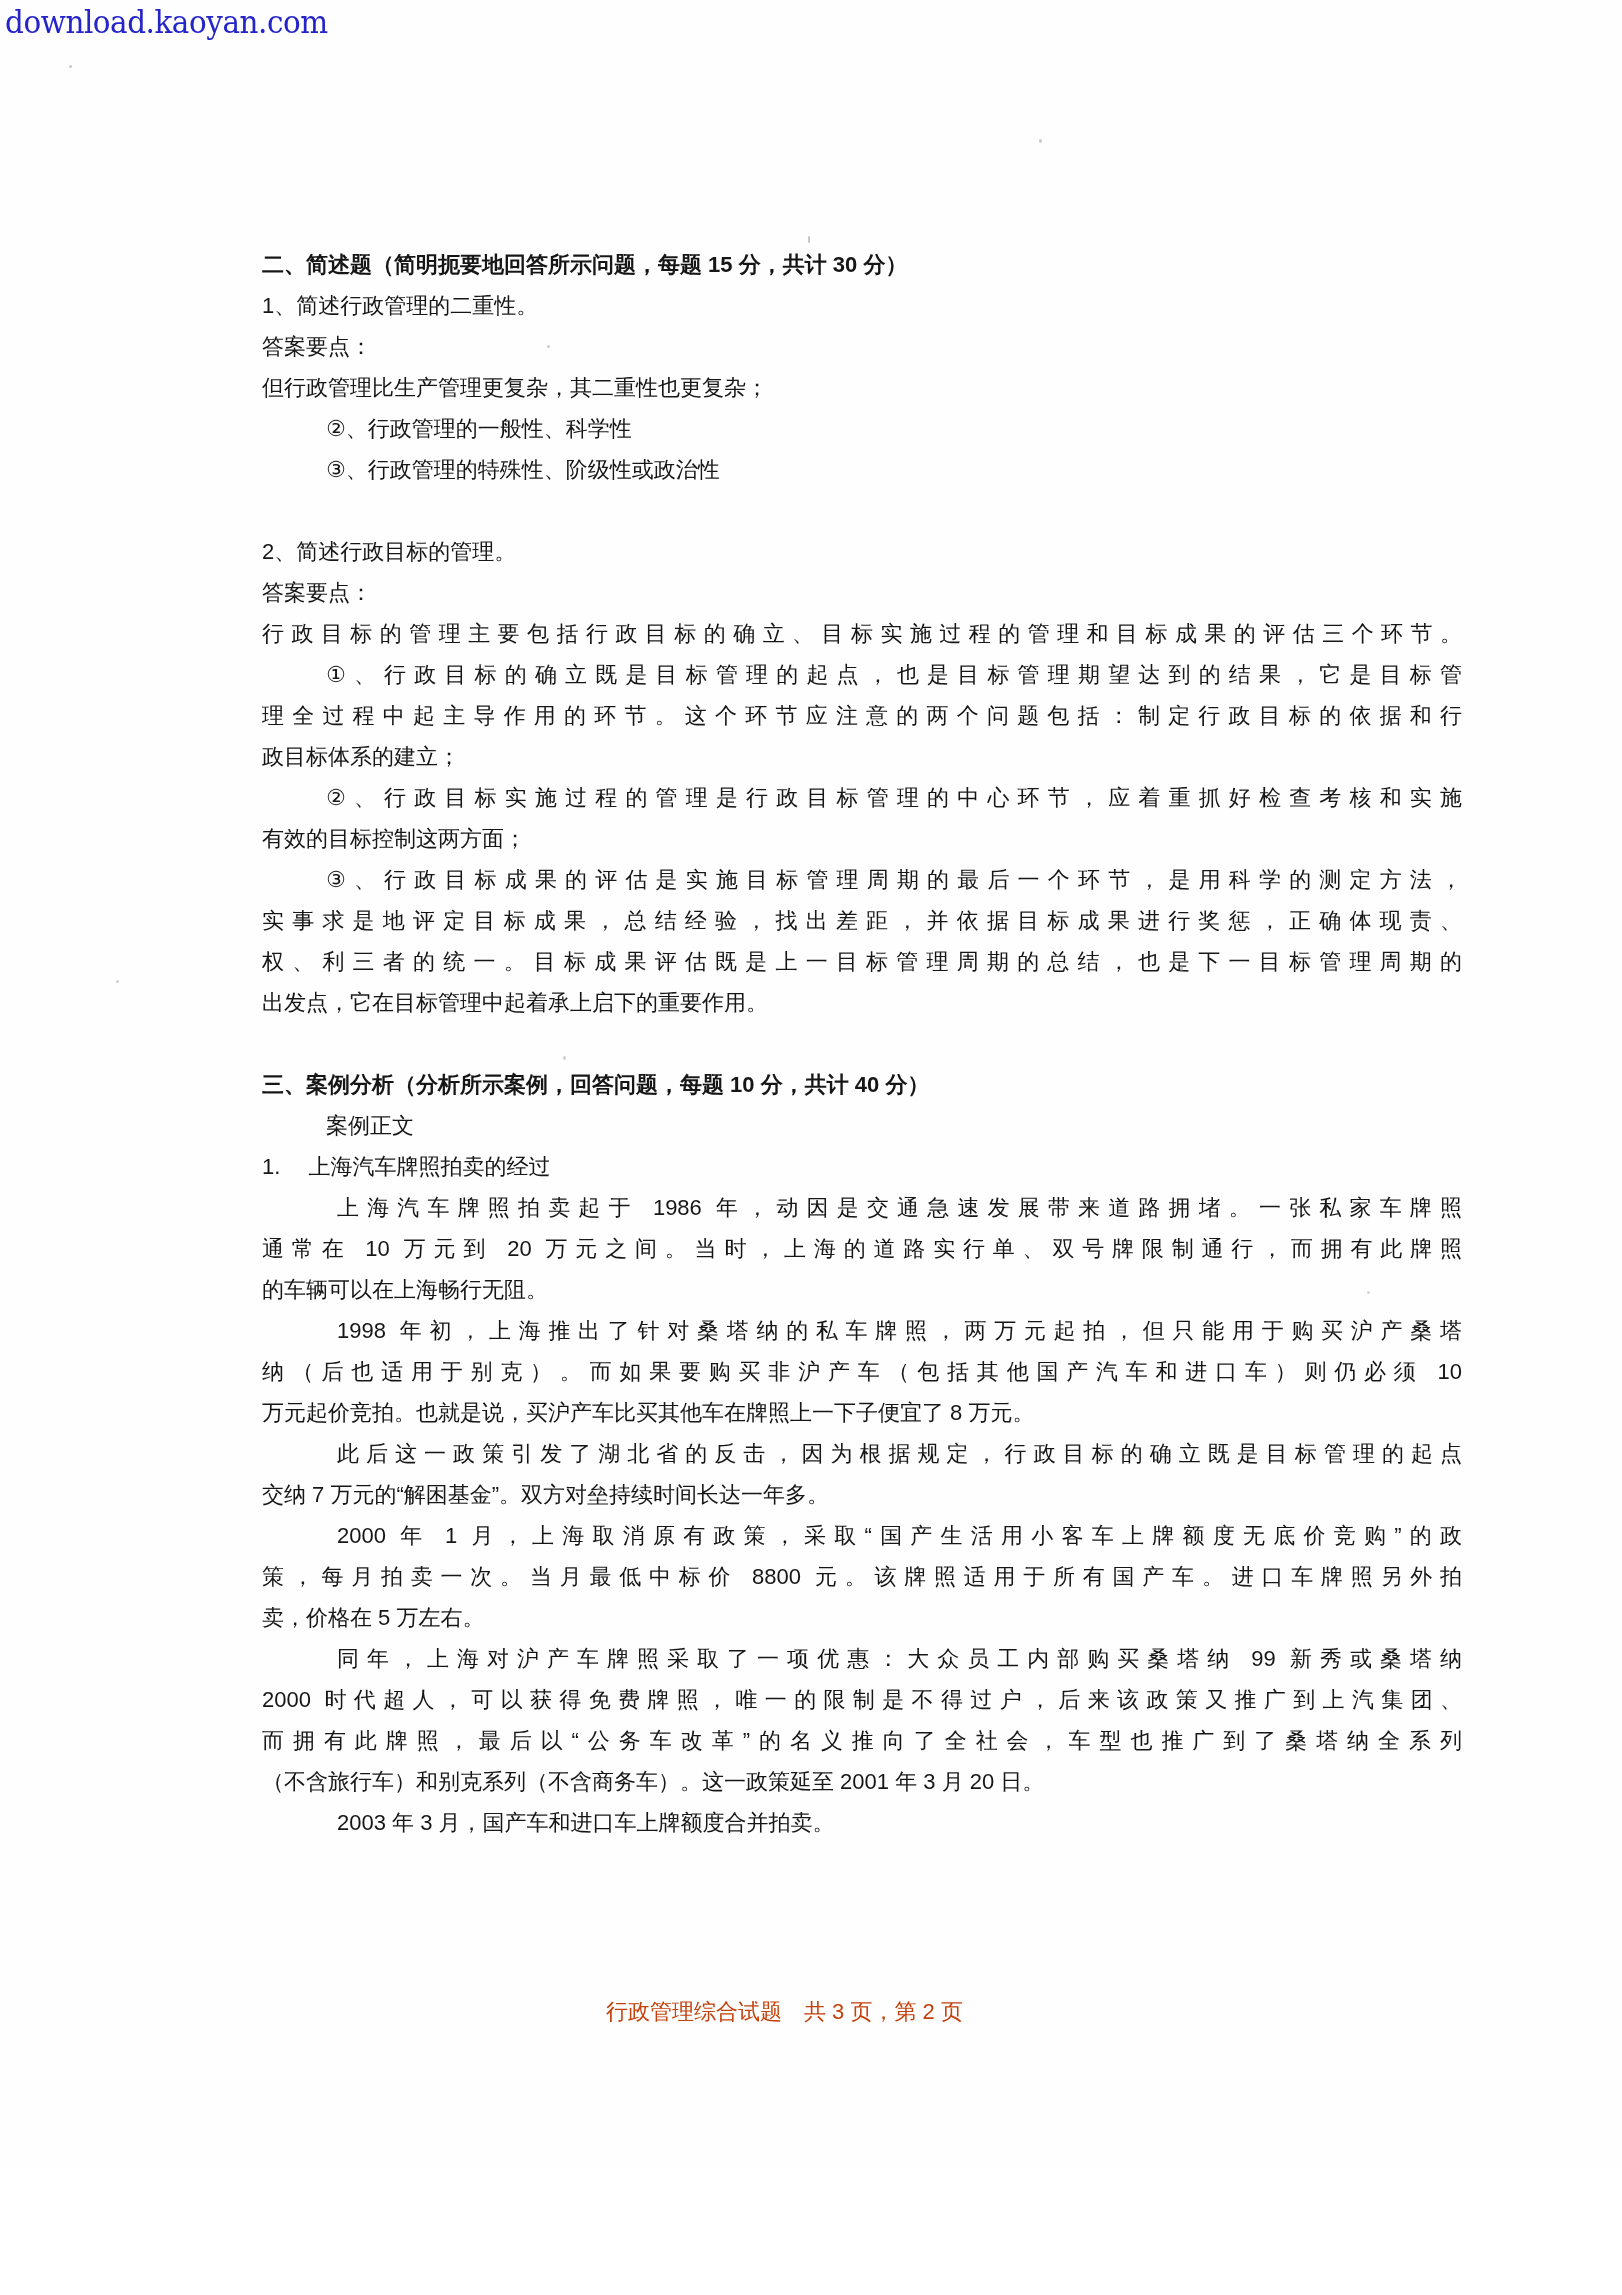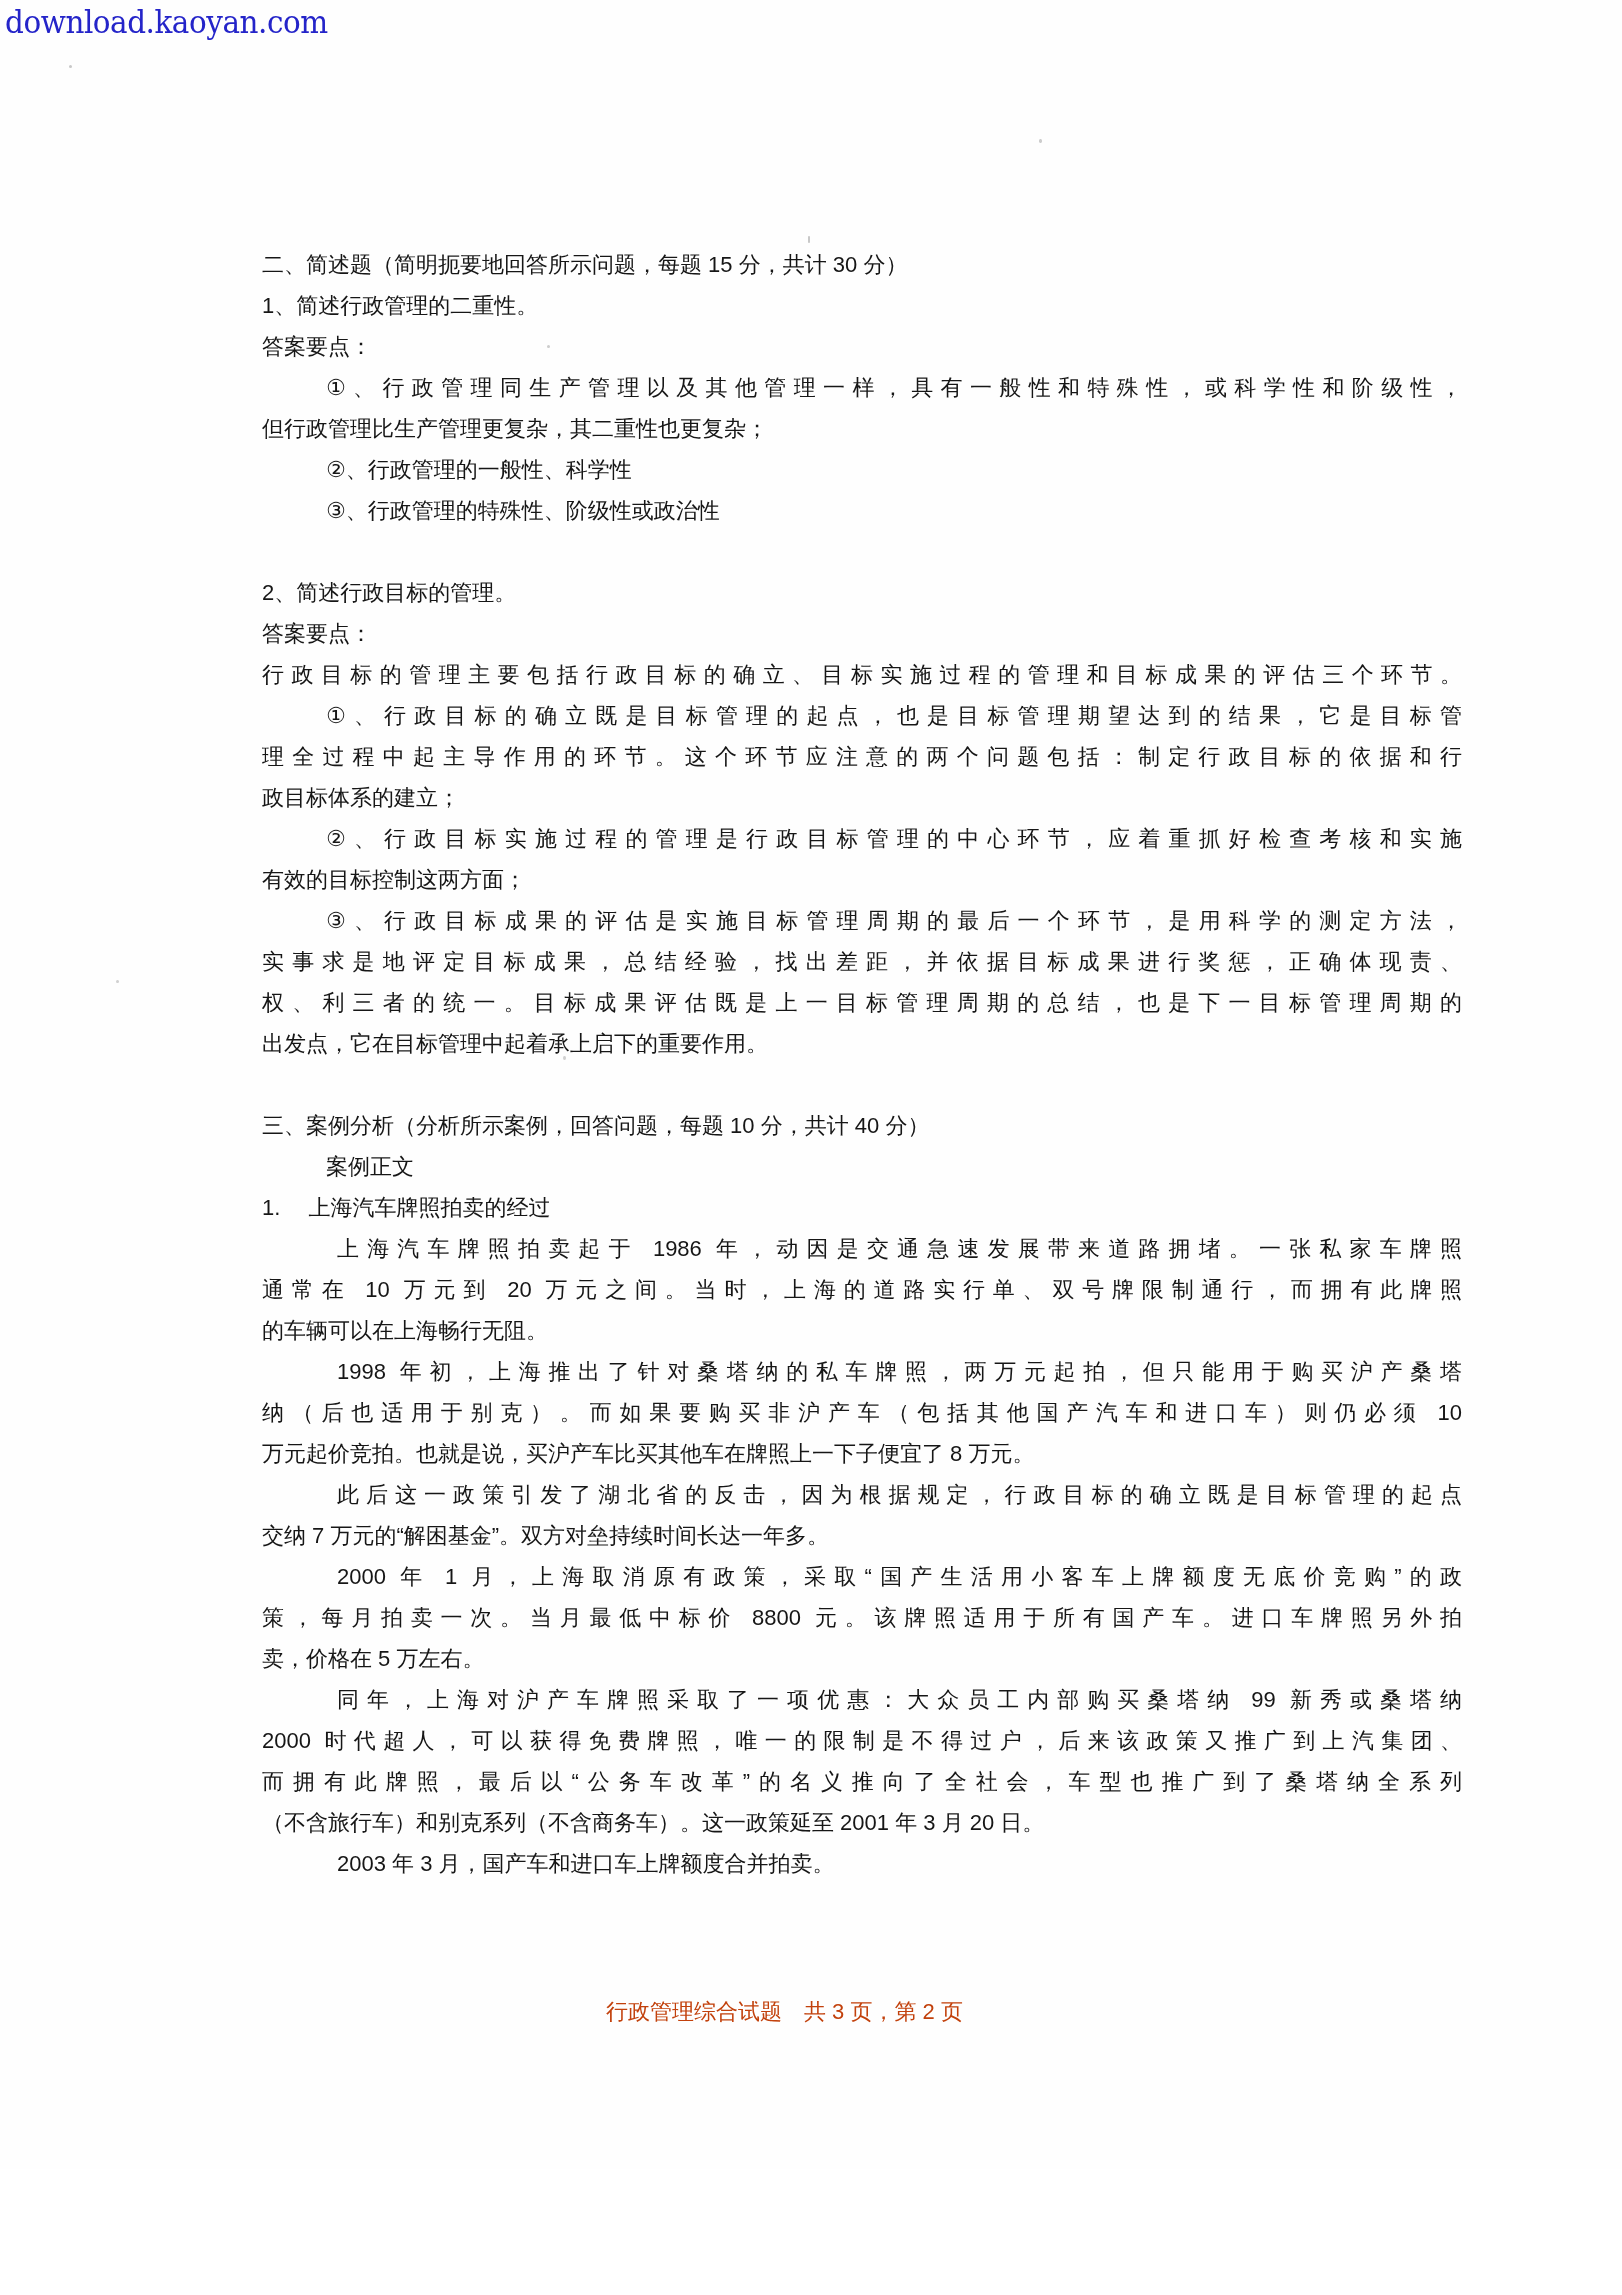--- a/index.html
+++ b/index.html
@@ -21,21 +21,21 @@
     transform:scaleX(.92); transform-origin:left top;
   }
 
   .content {
     position:absolute; left:262px; top:244px; width:1200px;
     font-size:22px; line-height:41px;
     color:#161616;
   }
   .line { height:41px; overflow:hidden; white-space:nowrap; }
   .line.just { white-space:normal; text-align:justify; text-align-last:justify; }
-  .line.bold { font-weight:400; }
+  .line.bold { font-weight:700; }
   .line.ind1 { padding-left:64px; }
   .line.ind2 { padding-left:75px; }
   .line.gap  { }
 
   .footer {
     position:absolute; left:606px; top:1997px;
     font-size:22px; color:#c2410c; white-space:nowrap;
   }
 
   
@@ -58,21 +58,20 @@
 <body>
 
 <div class="page">
 
   <div class="logo">download.kaoyan.com</div>
 
   <div class="content" id="content">
       <div class="line bold">二、简述题（简明扼要地回答所示问题，每题 15 分，共计 30 分）</div>
       <div class="line">1、简述行政管理的二重性。</div>
       <div class="line">答案要点：</div>
-      <div class="line ind1 just">①、行政管理同生产管理以及其他管理一样，具有一般性和特殊性，或科学性和阶级性，</div>
       <div class="line">但行政管理比生产管理更复杂，其二重性也更复杂；</div>
       <div class="line ind1">②、行政管理的一般性、科学性</div>
       <div class="line ind1">③、行政管理的特殊性、阶级性或政治性</div>
       <div class="line gap"></div>
       <div class="line">2、简述行政目标的管理。</div>
       <div class="line">答案要点：</div>
       <div class="line just">行政目标的管理主要包括行政目标的确立、目标实施过程的管理和目标成果的评估三个环节。</div>
       <div class="line ind1 just">①、行政目标的确立既是目标管理的起点，也是目标管理期望达到的结果，它是目标管</div>
       <div class="line just">理全过程中起主导作用的环节。这个环节应注意的两个问题包括：制定行政目标的依据和行</div>
       <div class="line">政目标体系的建立；</div>

